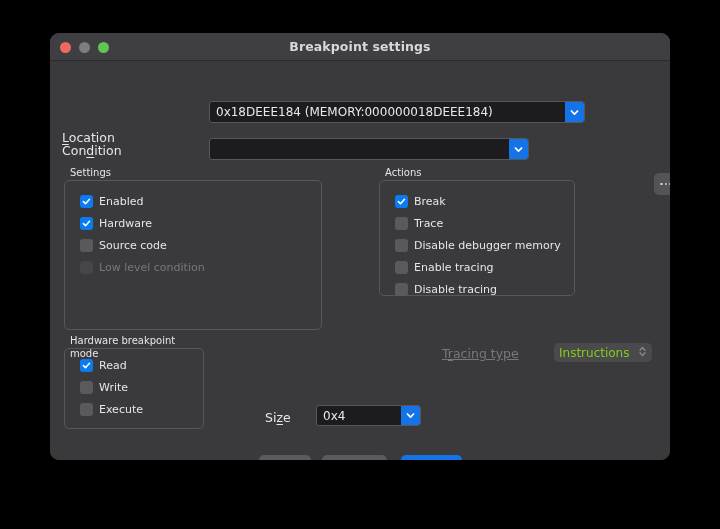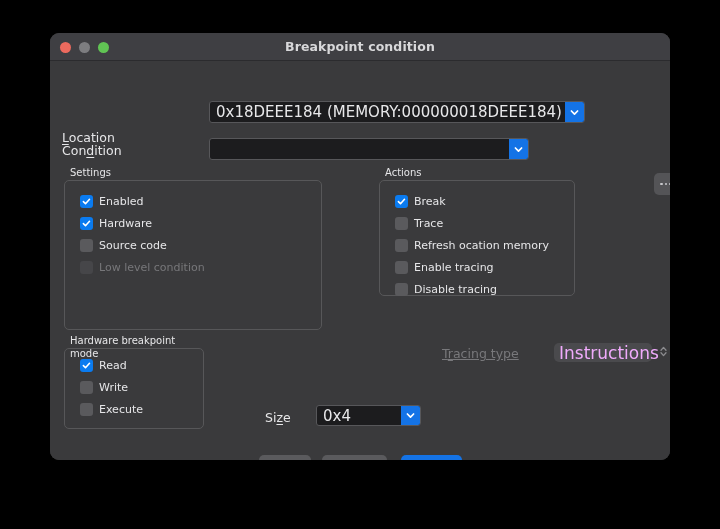--- a/index.html
+++ b/index.html
@@ -73,21 +73,21 @@
     background: #1c1c1e;
     border: 1px solid #57575a;
     border-radius: 3px;
     overflow: hidden;
   }
   .combo .val {
     flex: 1;
     display: flex; align-items: center;
     padding: 0 6px;
     color: #e8e8ea;
-    font-size: 15px;
+    font-size: 12px;
     white-space: nowrap;
     overflow: hidden;
   }
   .combo .arrow {
     width: 19px;
     background: #1473e6;
     display: flex; align-items: center; justify-content: center;
     flex: 0 0 19px;
   }
   .combo .arrow svg { display: block; }
@@ -164,22 +164,22 @@
     position: absolute;
     left: 504px; top: 282px;
     width: 98px; height: 19px;
     background: #4a4a4d;
     border-radius: 5px;
     display: flex; align-items: center;
     padding: 0 5px;
   }
   #tracing-popup .pval {
     flex: 1;
-    color: #f0abfc;
-    font-size: 17px;
+    color: #84cc16;
+    font-size: 12px;
     white-space: nowrap;
   }
   #tracing-popup .chev { flex: 0 0 9px; }
 
   
   .btn {
     position: absolute;
     height: 22px;
     border-radius: 5px;
     display: flex; align-items: center; justify-content: center;
@@ -194,21 +194,21 @@
 <body>
 
 <div id="window">
 
   <div id="titlebar">
     <div id="traffic">
       <div class="light close"></div>
       <div class="light min"></div>
       <div class="light max"></div>
     </div>
-    <div id="title-text">Breakpoint condition</div>
+    <div id="title-text">Breakpoint settings</div>
   </div>
 
   <div id="body">
 
     <div class="lbl" style="left:12px; top:45px;margin-top:24px;"><span class="acc">L</span>ocation</div>
     <div class="combo" style="left:159px; top:40px; width:376px; height:22px;">
       <div class="val" placeholder="">0x18DEEE184 (MEMORY:000000018DEEE184)</div>
       <div class="arrow">
         <svg width="9" height="9" viewBox="0 0 9 9">
             <path d="M1.4 3 L4.5 6.1 L7.6 3" fill="none" stroke="#ffffff" stroke-width="1.7" stroke-linecap="round" stroke-linejoin="round"></path>
@@ -273,21 +273,21 @@
               </svg>
             </div>
           <div class="ctext">Break</div>
         </div>
         <div class="cbrow">
           <div class="cbox"></div>
           <div class="ctext">Trace</div>
         </div>
         <div class="cbrow">
           <div class="cbox"></div>
-          <div class="ctext">Refresh ocation memory</div>
+          <div class="ctext">Disable debugger memory</div>
         </div>
         <div class="cbrow">
           <div class="cbox"></div>
           <div class="ctext">Enable tracing</div>
         </div>
         <div class="cbrow">
           <div class="cbox"></div>
           <div class="ctext">Disable tracing</div>
         </div>
       </div>

